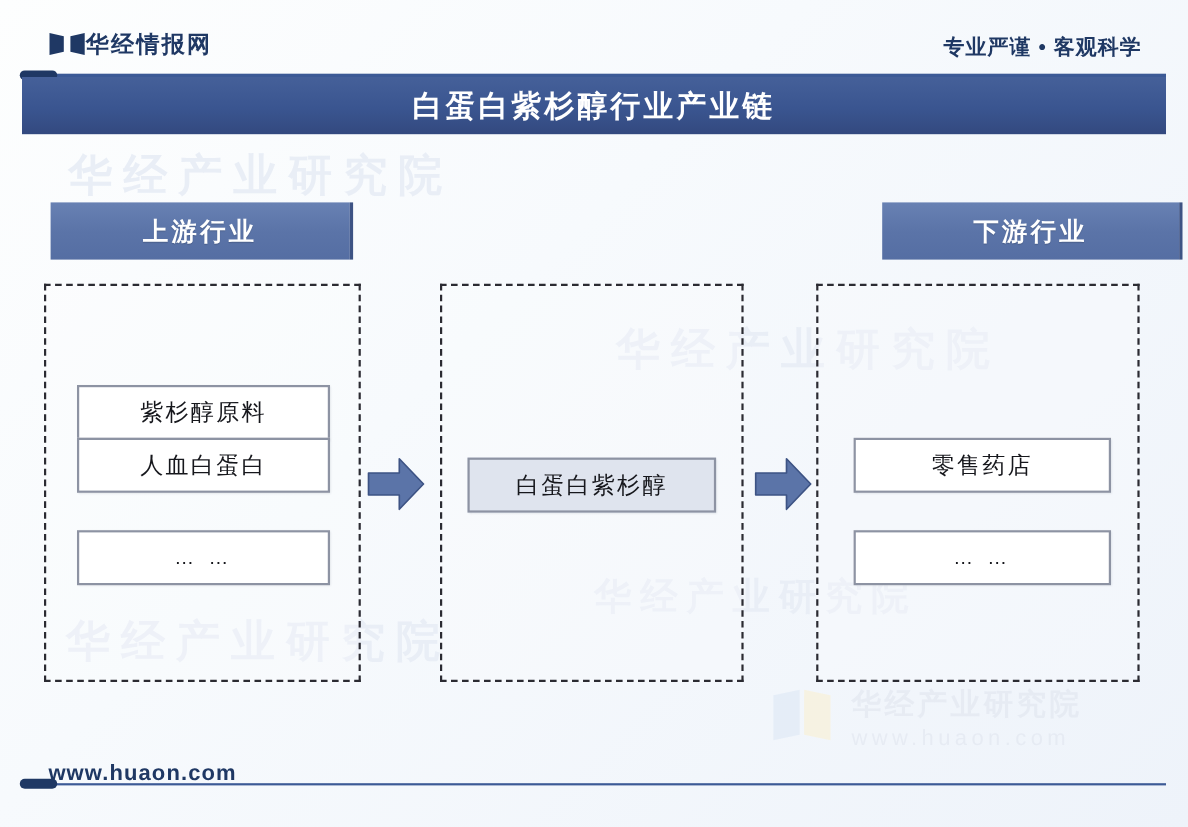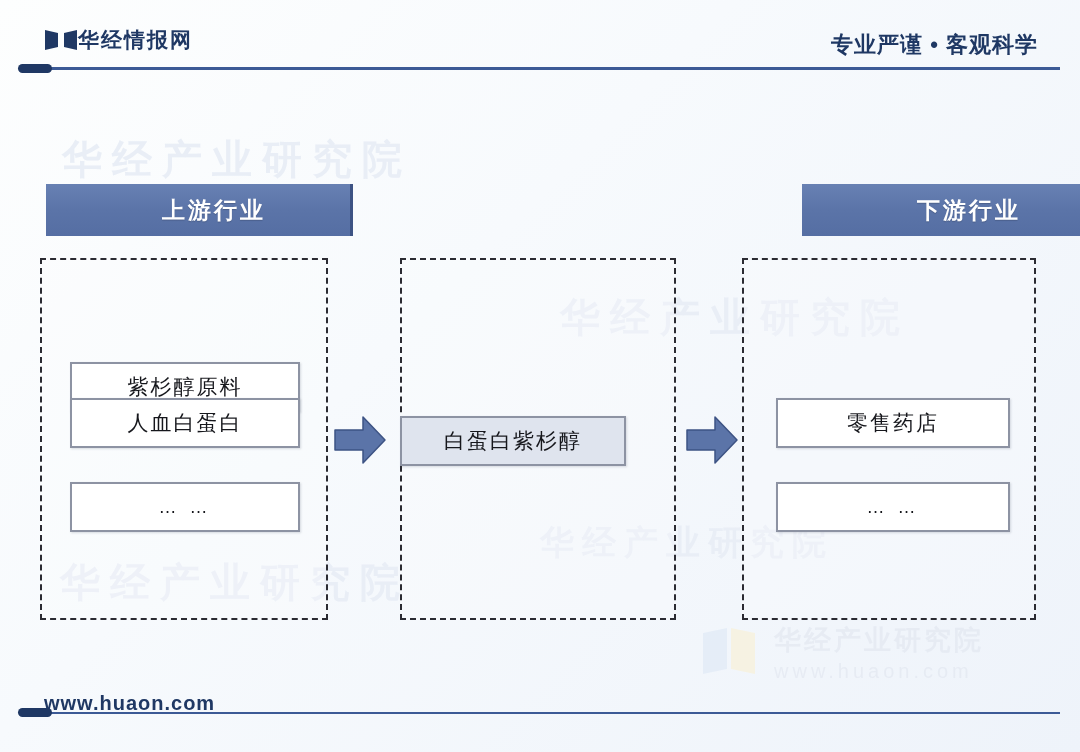--- a/index.html
+++ b/index.html
@@ -50,21 +50,21 @@
   .brand-mark { display:block; }
   .brand-text {
     font-size: 21px;
     font-weight: bold;
     color: #1f3864;
     letter-spacing: 2px;
   }
   .tagline {
     position: absolute;
     right: 42px; top: 30px;
-    font-size: 22px;
+    font-size: 19px;
     font-weight: bold;
     color: #1f3864;
     letter-spacing: 1px;
   }
   .divider-top {
     position: absolute;
     left: 20px; top: 67px;
     width: 1040px; height: 3px;
     background: #3c5a96;
   }
@@ -101,21 +101,20 @@
   }
 
   .col-head {
     position: absolute;
     height: 52px;
     background: linear-gradient(180deg, #6881b3 0%, #5b74a8 50%, #556ea3 100%);
     border-right: 3px solid #3d5384;
     display: flex;
     align-items: center;
     justify-content: center;
-    padding-left: 32px;
   }
   .col-head span {
     color: #ffffff;
     font-size: 23px;
     font-weight: bold;
     letter-spacing: 3px;
     text-shadow: 0 1px 1px rgba(0,0,0,.18);
   }
   .col-head.up   { left: 46px;  top: 62px; width: 272px; }
   .col-head.mid  { left: 400px; top: 62px; width: 268px; }
@@ -145,26 +144,26 @@
   .node span {
     font-size: 21px;
     color: #16171c;
     letter-spacing: 2px;
     font-weight: 500;
   }
   .node.ellipsis span { letter-spacing: 4px; font-size: 18px; }
 
   .node.up   { left: 70px;  width: 226px; }
   .node.down { left: 776px; width: 230px; }
-  .node.r1 { top: 240px; }
+  .node.r1 { top: 228px; }
   .node.r2 { top: 276px; }
   .node.r3 { top: 360px; }
 
   .node.mid-node {
-    left: 400px; top: 294px; width: 222px;
+    left: 425px; top: 294px; width: 222px;
     background: #dfe4ee;
     border: 2px solid #8d93a3;
     text-align: right;
   }
 
   .arrow {
     position: absolute;
     top: 292px;
     width: 54px; height: 52px;
   }
@@ -238,20 +237,23 @@
           <path d="M20 5 L33 2 L33 22 L20 19 Z" fill="#1f3864"></path>
         </svg>
       </span>
       <span class="brand-text">华经情报网</span>
     </div>
     <div class="tagline">专业严谨 • 客观科学</div>
   </div>
   <div class="divider-top"></div>
   <div class="divider-top-cap"></div>
 
+  <div class="title-band">
+    <span>白蛋白紫杉醇行业产业链</span>
+  </div>
 
   <div class="stage">
 
     <div class="col-head up">
       <span>上游行业</span>
     </div>
     <div class="col-head down">
       <span>下游行业</span>
     </div>
 

